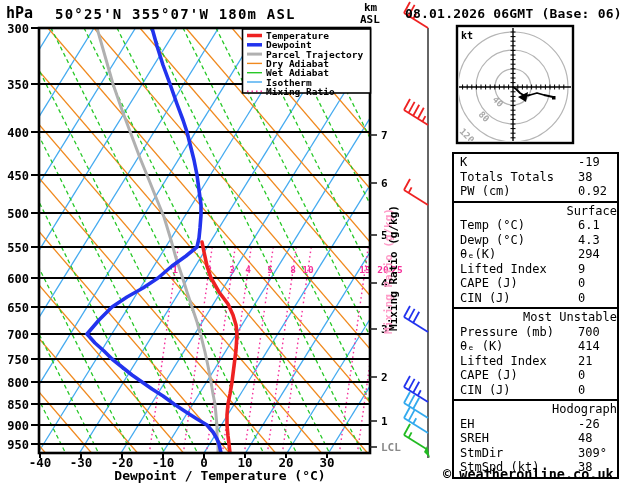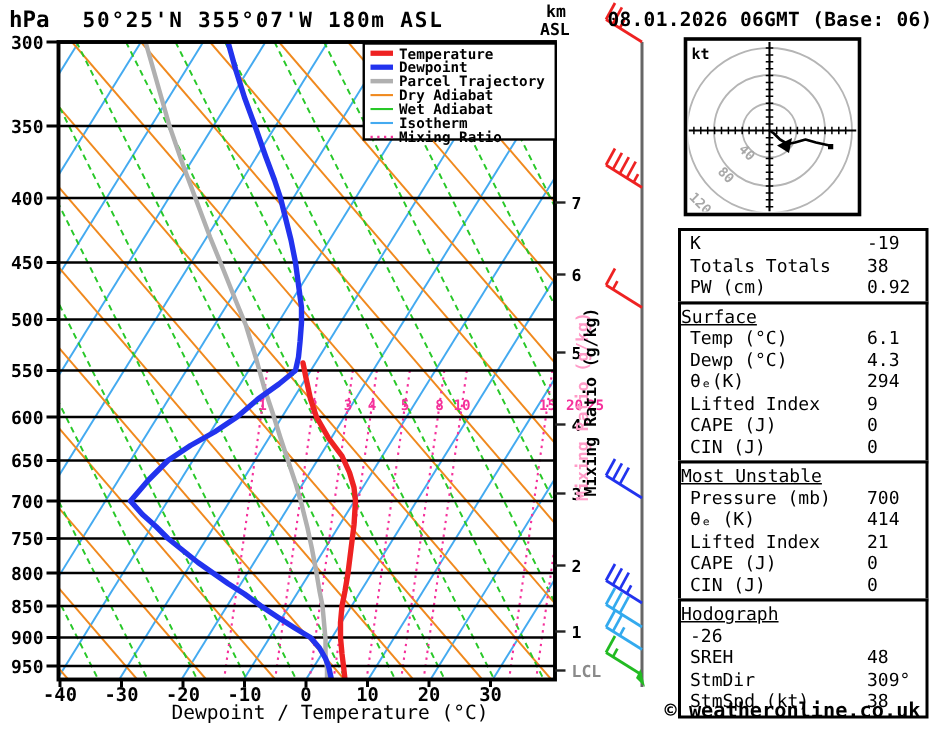--- a/index.html
+++ b/index.html
@@ -7,26 +7,26 @@
          font-family:"DejaVu Sans Mono",monospace;}
   svg{position:absolute;left:0;top:0;}
   .hdr{position:absolute;font-weight:bold;color:#000;white-space:pre;}
   #hpa-label{left:6px;top:4px;font-size:15px;}
   #station-title{left:55px;top:6px;font-size:14px;letter-spacing:1.2px;}
   #km-label{left:364px;top:1px;font-size:11px;}
   #asl-label{left:360px;top:13px;font-size:11px;}
   #date-title{left:405px;top:6px;font-size:13px;letter-spacing:.2px;}
   #date-echo{left:410px;top:7px;font-size:13px;letter-spacing:.2px;color:#c9c9c9;z-index:-1;}
   #xaxis-title{position:absolute;left:0;top:468px;width:440px;text-align:center;
-               font-weight:normal;font-size:13px;color:#000;}
+               font-weight:bold;font-size:13px;color:#000;}
   
   #index-table{position:absolute;left:452px;top:152px;width:167px;font-size:12px;color:#000;}
   .tbox{border:2px solid #000;margin-top:-2px;background:#fff;padding:1px 0 2px 0;}
   .tbox:first-child{margin-top:0;}
-  .thead{text-align:left;height:14.5px;line-height:14.5px;text-decoration:underline;}
+  .thead{text-align:right;height:14.5px;line-height:14.5px;}
   .trow{display:flex;height:14.5px;line-height:14.5px;padding:0 0 0 6px;}
   .trow .lbl{width:118px;white-space:pre;}
   .trow .val{flex:1;white-space:pre;}
   #footer-credit{position:absolute;left:443px;top:466px;font-size:13.5px;font-weight:bold;color:#000;}
   #footer-echo{position:absolute;left:436px;top:465px;font-size:13.5px;font-weight:bold;color:#c0c0c0;z-index:-1;}
 </style>
 </head>
 <body>
 
 <div id="stage">
@@ -414,20 +414,21 @@
           <div class="trow">
             <span class="lbl">CIN (J)</span>
             <span class="val">0</span>
           </div>
         </div>
     </div>
     <div class="tbox">
       <div class="thead">Hodograph</div>
       <div id="tbox-hodo">
           <div class="trow">
+            <span class="lbl">EH</span>
             <span class="val">-26</span>
           </div>
           <div class="trow">
             <span class="lbl">SREH</span>
             <span class="val">48</span>
           </div>
           <div class="trow">
             <span class="lbl">StmDir</span>
             <span class="val">309°</span>
           </div>

